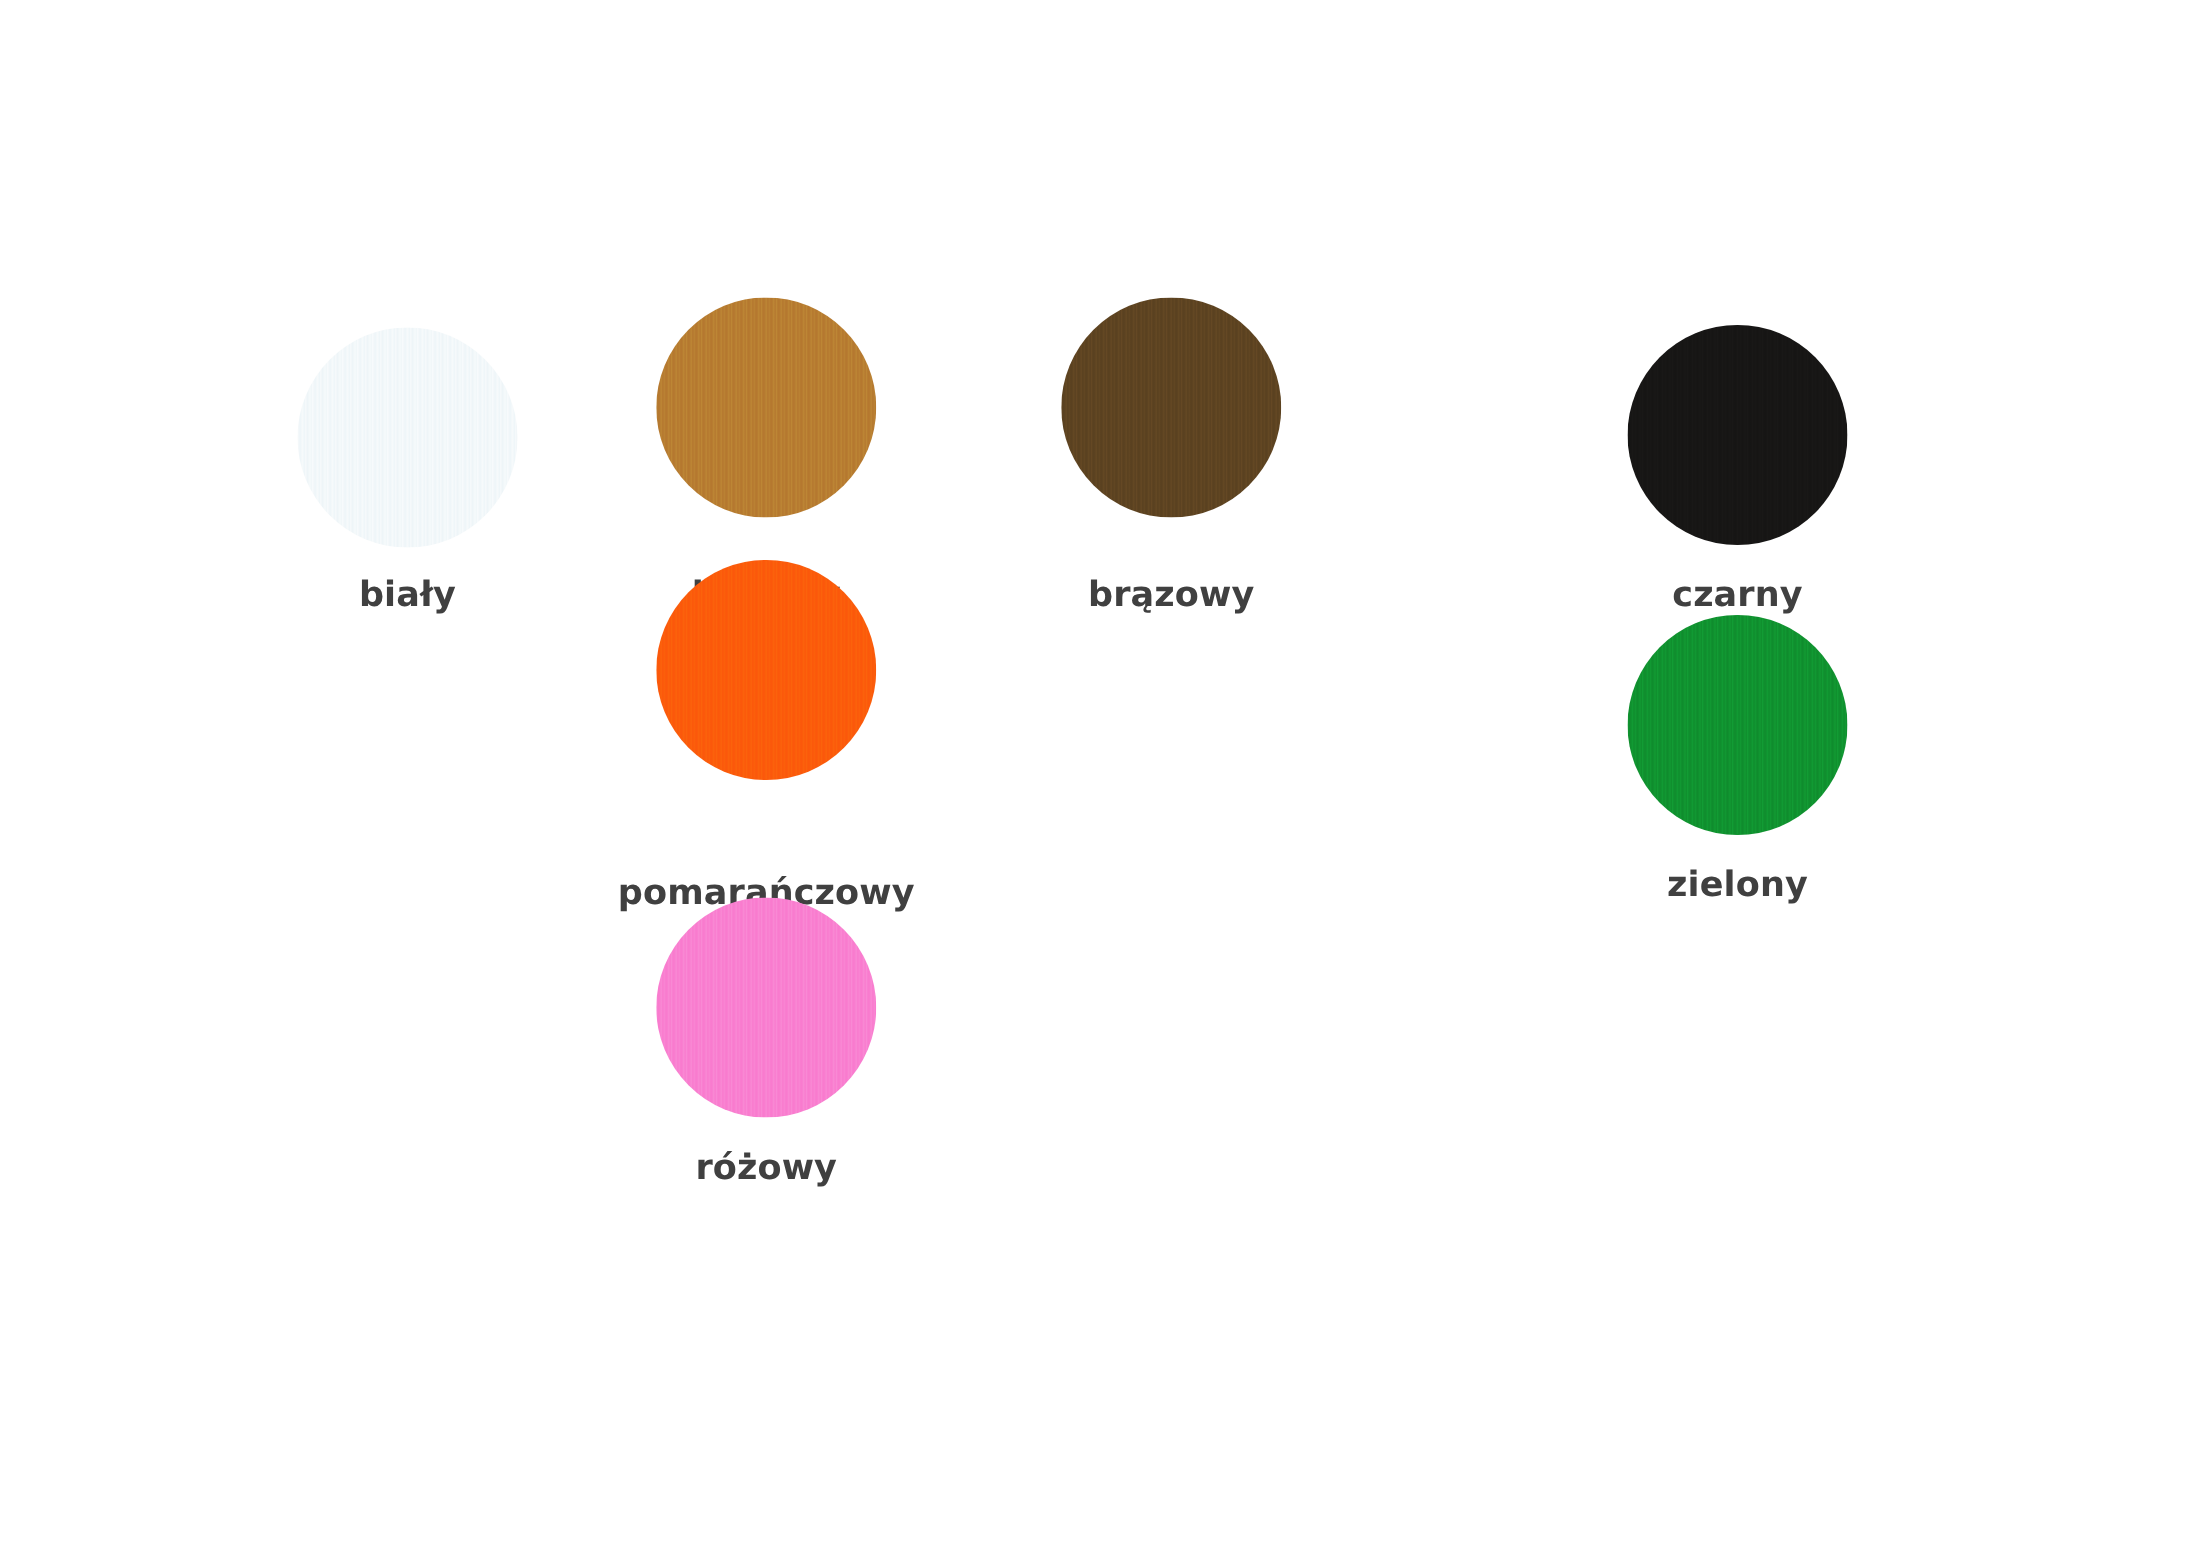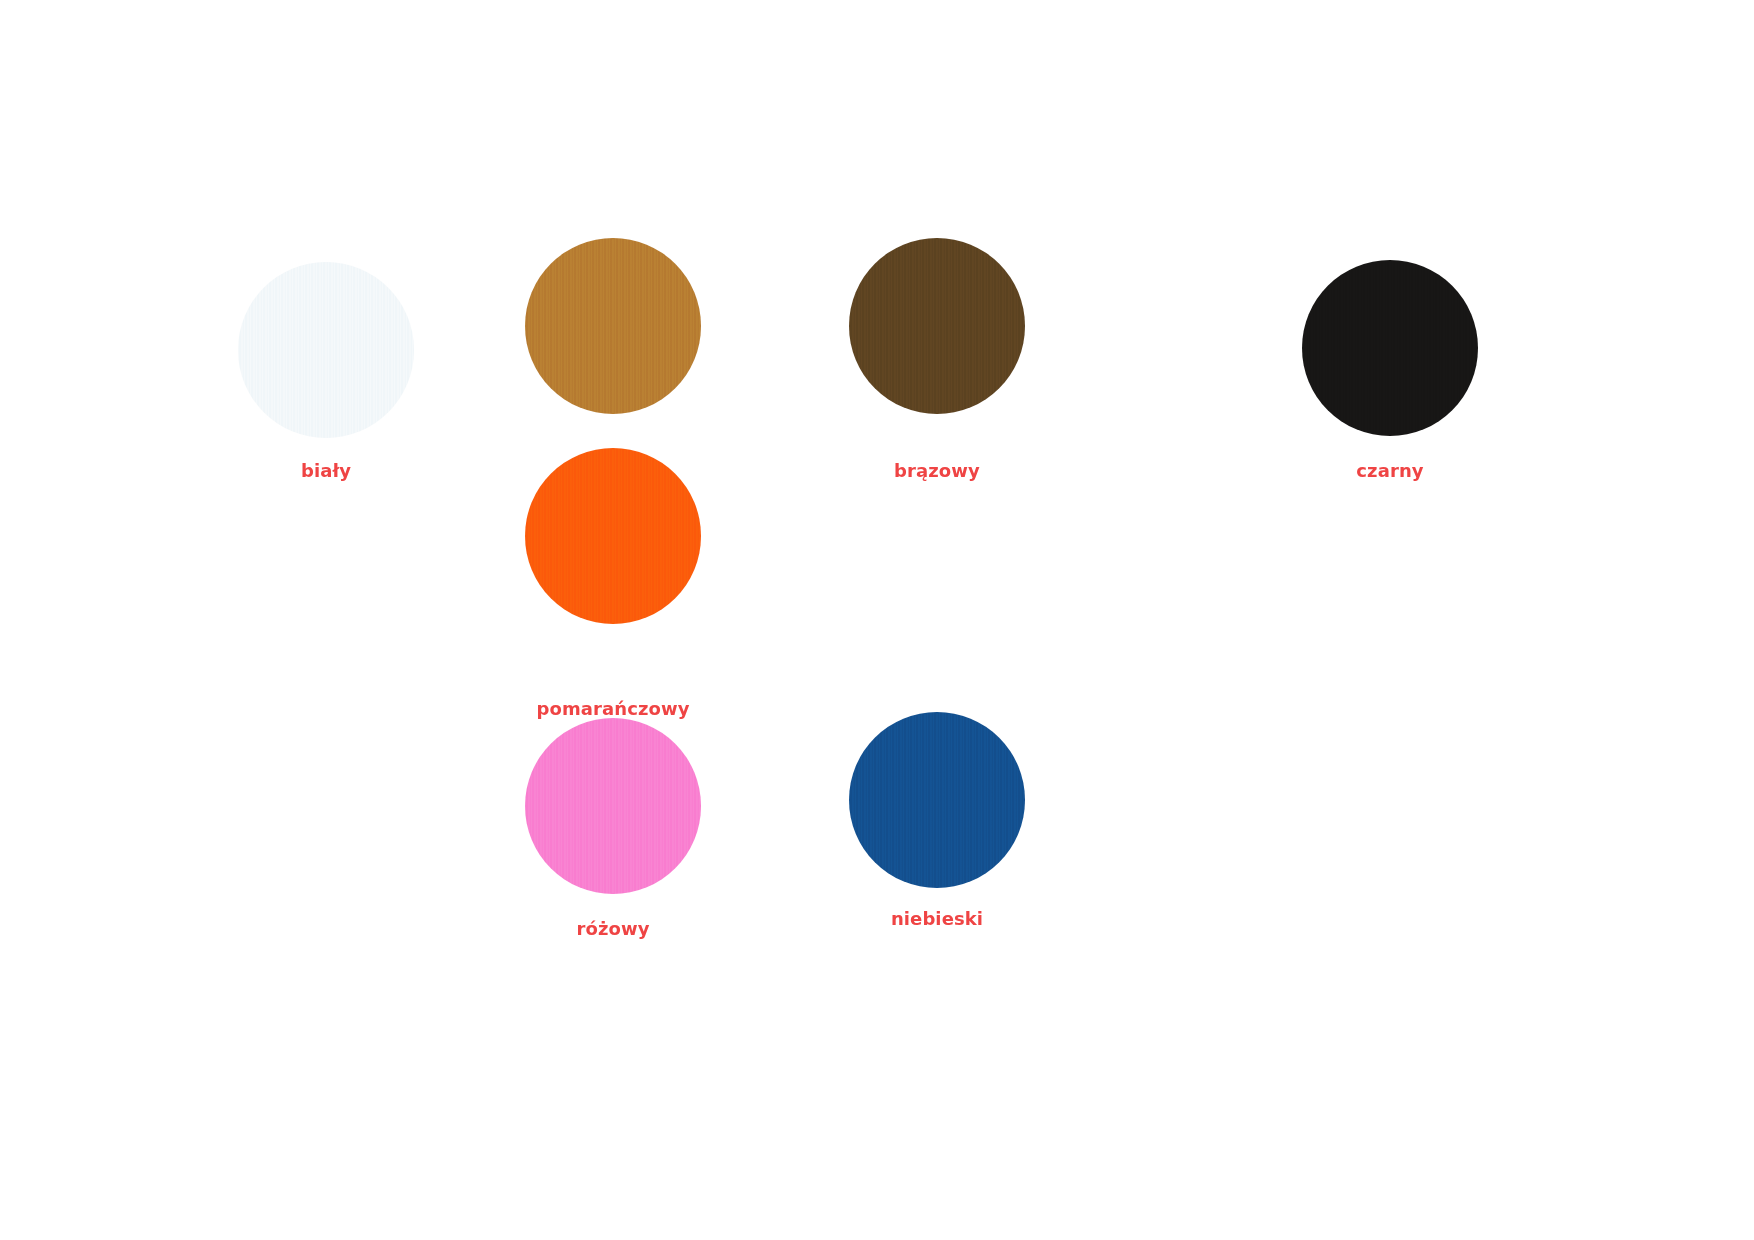--- a/index.html
+++ b/index.html
@@ -48,22 +48,22 @@
         rgba(255,255,255,0.55) 0px,
         rgba(0,0,0,0.012) 2px,
         rgba(255,255,255,0.45) 4px,
         rgba(0,0,0,0.018) 6px);
   }
   .swatch .caption {
     position: absolute;
     left: 50%;
     transform: translateX(-50%);
     white-space: nowrap;
-    color: #ef4444;
-    font-size: 18px;
+    color: #404040;
+    font-size: 28px;
     font-weight: 700;
     letter-spacing: 0.1px;
     line-height: 1;
   }
 </style>
 </head>
 <body>
 
 <div id="board" style="background: rgb(255, 255, 255);">
     <div class="swatch" style="left: 238px; top: 262px; width: 176px; height: 240px;">
@@ -79,21 +79,21 @@
       <div class="caption" style="top: 224px;">brązowy</div>
     </div>
     <div class="swatch" style="left: 1302px; top: 260px; width: 176px; height: 242px; text-align: right;">
       <div class="disc" style="width: 176px; height: 176px; background-color: rgb(23, 22, 21);"></div>
       <div class="caption" style="top: 202px;">czarny</div>
     </div>
     <div class="swatch" style="left: 525px; top: 448px; width: 176px; height: 287px;">
       <div class="disc" style="width: 176px; height: 176px; background-color: rgb(251, 91, 11);"></div>
       <div class="caption" style="top: 252px; text-align: center;">pomarańczowy</div>
     </div>
+    <div class="swatch" style="left: 1302px; top: 492px; width: 176px; height: 242px;">
+      <div class="disc" style="width: 176px; height: 176px; background-color: rgb(16, 145, 47);"></div>
+      <div class="caption" style="top: 202px;">zielony</div>
+    </div>
     <div class="swatch" style="left: 525px; top: 718px; width: 176px; height: 242px;">
       <div class="disc" style="width: 176px; height: 176px; background-color: rgb(249, 127, 208);"></div>
       <div class="caption" style="top: 202px; text-align: center;">różowy</div>
     </div>
-    <div class="swatch" style="left: 849px; top: 712px; width: 176px; height: 238px;">
-      <div class="disc" style="width: 176px; height: 176px; background-color: rgb(19, 80, 143);"></div>
-      <div class="caption" style="top: 198px;">niebieski</div>
-    </div>
   </div>
 
 </body></html>

